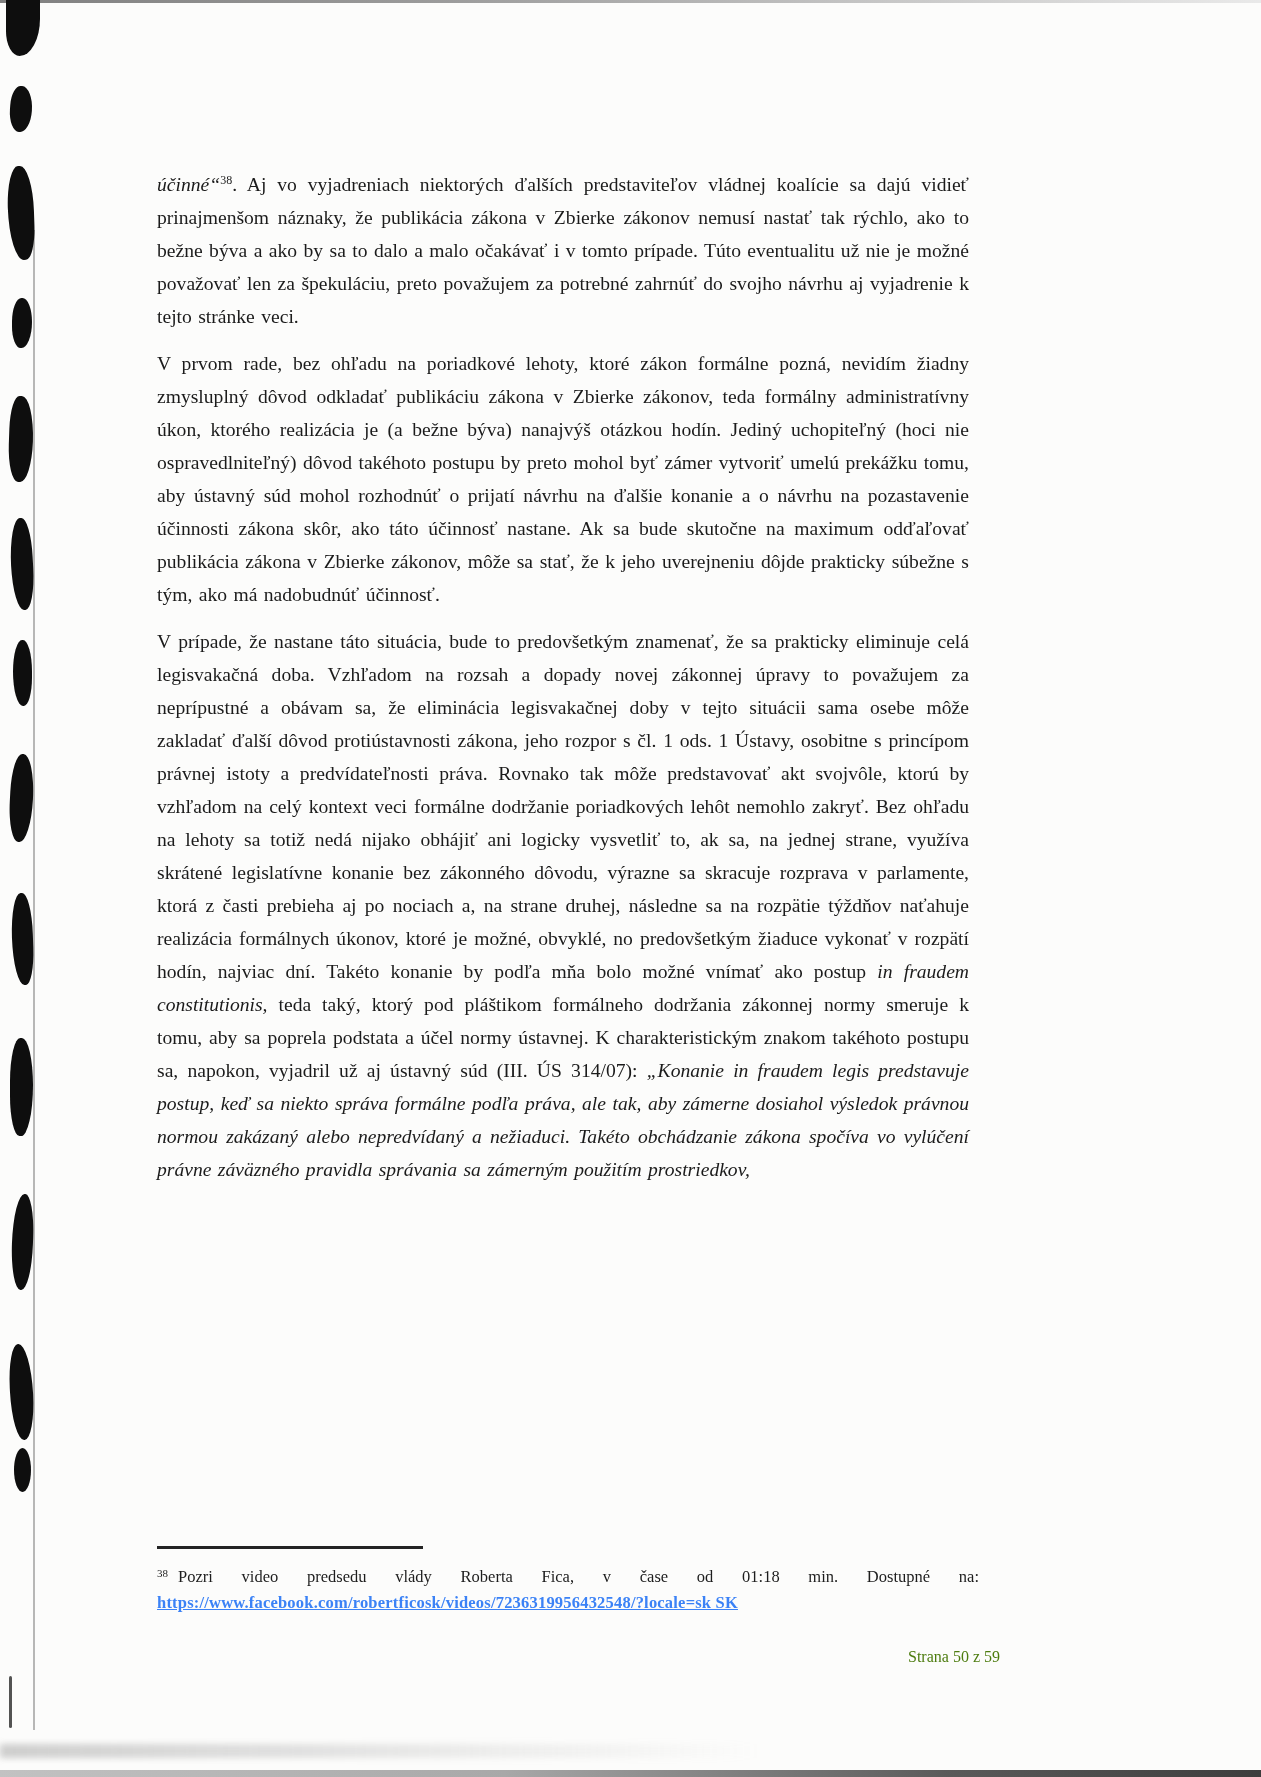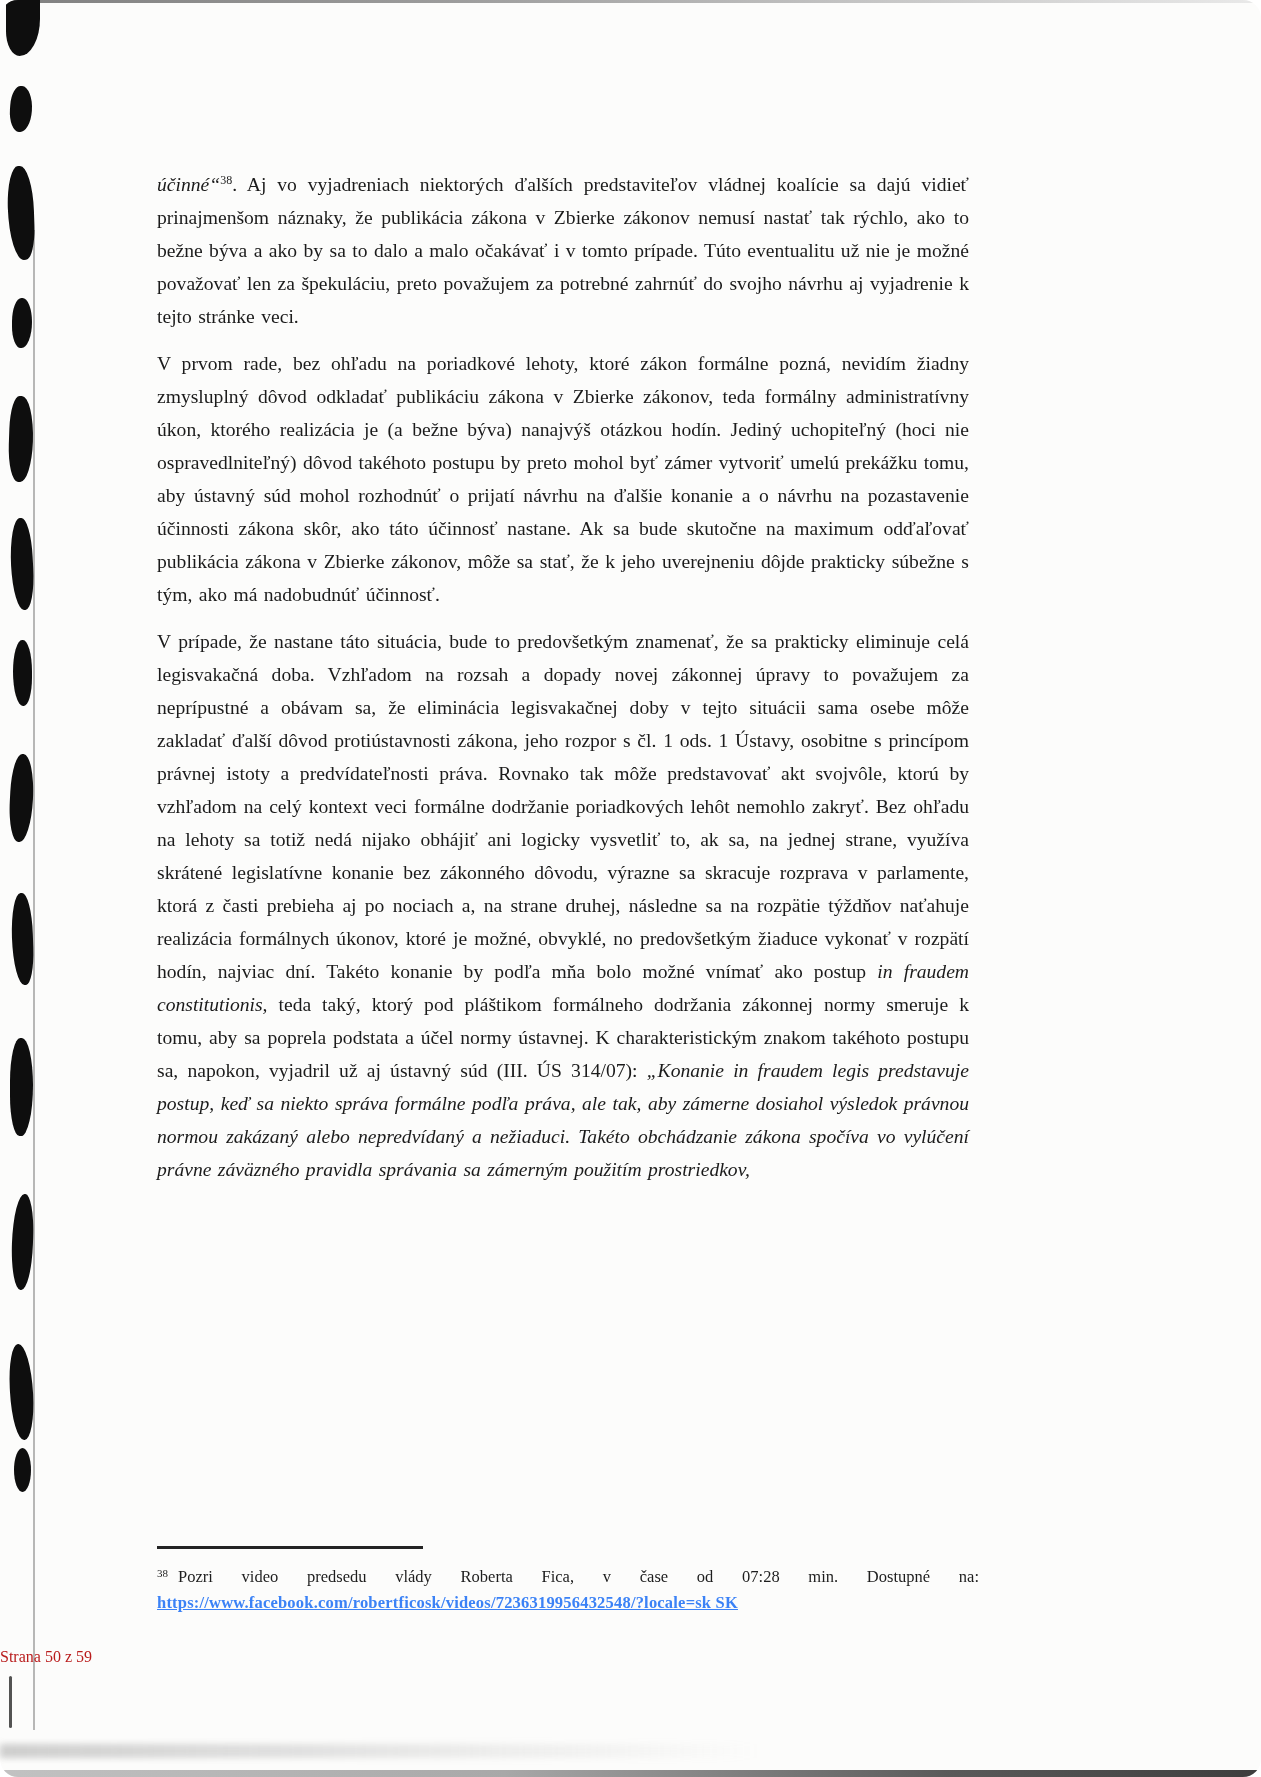--- a/index.html
+++ b/index.html
@@ -4,21 +4,20 @@
 <style>
   html, body { margin: 0; padding: 0; background: #ffffff; }
   .page {
     position: relative;
     width: 1261px;
     height: 1777px;
     background: #fcfcfb;
     overflow: hidden;
     font-family: "Liberation Serif", "DejaVu Serif", serif;
     color: #1b1b1b;
-    border-radius: 18px;
   }
 
   
   .edge-top {
     position: absolute; top: 0; left: 0; width: 100%; height: 3px;
     background: linear-gradient(90deg, #6a6a6a 0%, #8a8a8a 35%, #bdbdbd 70%, #e6e6e6 100%);
     opacity: .85;
   }
   .edge-bottom {
     position: absolute; bottom: 0; left: 0; width: 100%; height: 7px;
@@ -93,23 +92,23 @@
     text-decoration: underline;
     color: #3b82f6;
     word-spacing: 0;
     letter-spacing: .2px;
     cursor: pointer;
   }
   .footer {
     position: absolute;
     left: 0; top: 1648px;
     width: 1000px;
-    text-align: left;
+    text-align: right;
     font-size: 16px;
-    color: #b91c1c;
+    color: #4d7c0f;
   }
 </style>
 </head>
 <body>
 
 <div class="page">
 
   <div class="edge-top"></div>
   <div class="scan-line-v"></div>
   <div class="scan-line-v2"></div>
@@ -133,17 +132,17 @@
 
     <p class="para"><span class="it">účinné“</span><sup>38</sup><span>. Aj vo vyjadreniach niektorých ďalších predstaviteľov vládnej koalície sa dajú vidieť prinajmenšom náznaky, že publikácia zákona v Zbierke zákonov nemusí nastať tak rýchlo, ako to bežne býva a ako by sa to dalo a malo očakávať i v tomto prípade. Túto eventualitu už nie je možné považovať len za špekuláciu, preto považujem za potrebné zahrnúť do svojho návrhu aj vyjadrenie k tejto stránke veci.</span></p>
 
     <p class="para"><span>V prvom rade, bez ohľadu na poriadkové lehoty, ktoré zákon formálne pozná, nevidím žiadny zmysluplný dôvod odkladať publikáciu zákona v Zbierke zákonov, teda formálny administratívny úkon, ktorého realizácia je (a bežne býva) nanajvýš otázkou hodín. Jediný uchopiteľný (hoci nie ospravedlniteľný) dôvod takéhoto postupu by preto mohol byť zámer vytvoriť umelú prekážku tomu, aby ústavný súd mohol rozhodnúť o prijatí návrhu na ďalšie konanie a o návrhu na pozastavenie účinnosti zákona skôr, ako táto účinnosť nastane. Ak sa bude skutočne na maximum odďaľovať publikácia zákona v Zbierke zákonov, môže sa stať, že k jeho uverejneniu dôjde prakticky súbežne s tým, ako má nadobudnúť účinnosť.</span></p>
 
     <p class="para"><span>V prípade, že nastane táto situácia, bude to predovšetkým znamenať, že sa prakticky eliminuje celá legisvakačná doba. Vzhľadom na rozsah a dopady novej zákonnej úpravy to považujem za neprípustné a obávam sa, že eliminácia legisvakačnej doby v tejto situácii sama osebe môže zakladať ďalší dôvod protiústavnosti zákona, jeho rozpor s čl. 1 ods. 1 Ústavy, osobitne s princípom právnej istoty a predvídateľnosti práva. Rovnako tak môže predstavovať akt svojvôle, ktorú by vzhľadom na celý kontext veci formálne dodržanie poriadkových lehôt nemohlo zakryť. Bez ohľadu na lehoty sa totiž nedá nijako obhájiť ani logicky vysvetliť to, ak sa, na jednej strane, využíva skrátené legislatívne konanie bez zákonného dôvodu, výrazne sa skracuje rozprava v parlamente, ktorá z časti prebieha aj po nociach a, na strane druhej, následne sa na rozpätie týždňov naťahuje realizácia formálnych úkonov, ktoré je možné, obvyklé, no predovšetkým žiaduce vykonať v rozpätí hodín, najviac dní. Takéto konanie by podľa mňa bolo možné vnímať ako postup </span><span class="it">in fraudem constitutionis,</span><span> teda taký, ktorý pod pláštikom formálneho dodržania zákonnej normy smeruje k tomu, aby sa poprela podstata a účel normy ústavnej. K charakteristickým znakom takéhoto postupu sa, napokon, vyjadril už aj ústavný súd (III. ÚS 314/07): </span><span class="it">„Konanie in fraudem legis predstavuje postup, keď sa niekto správa formálne podľa práva, ale tak, aby zámerne dosiahol výsledok právnou normou zakázaný alebo nepredvídaný a nežiaduci. Takéto obchádzanie zákona spočíva vo vylúčení právne záväzného pravidla správania sa zámerným použitím prostriedkov,</span></p>
 
   </div>
 
   <div class="footnote-rule"></div>
-  <div class="footnote"><sup>38</sup><span>Pozri video predsedu vlády Roberta Fica, v čase od 07:28 min. Dostupné na:</span> <span class="url">https://www.facebook.com/robertficosk/videos/7236319956432548/?locale=sk SK</span></div>
+  <div class="footnote"><sup>38</sup><span>Pozri video predsedu vlády Roberta Fica, v čase od 01:18 min. Dostupné na:</span> <span class="url">https://www.facebook.com/robertficosk/videos/7236319956432548/?locale=sk SK</span></div>
 
   <div class="footer">Strana 50 z 59</div>
 
 </div>
 
 </body></html>

